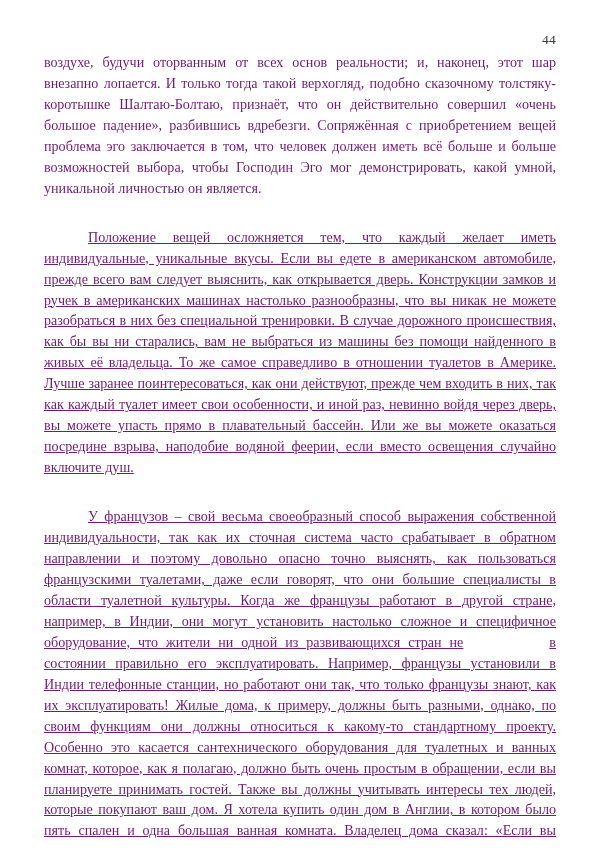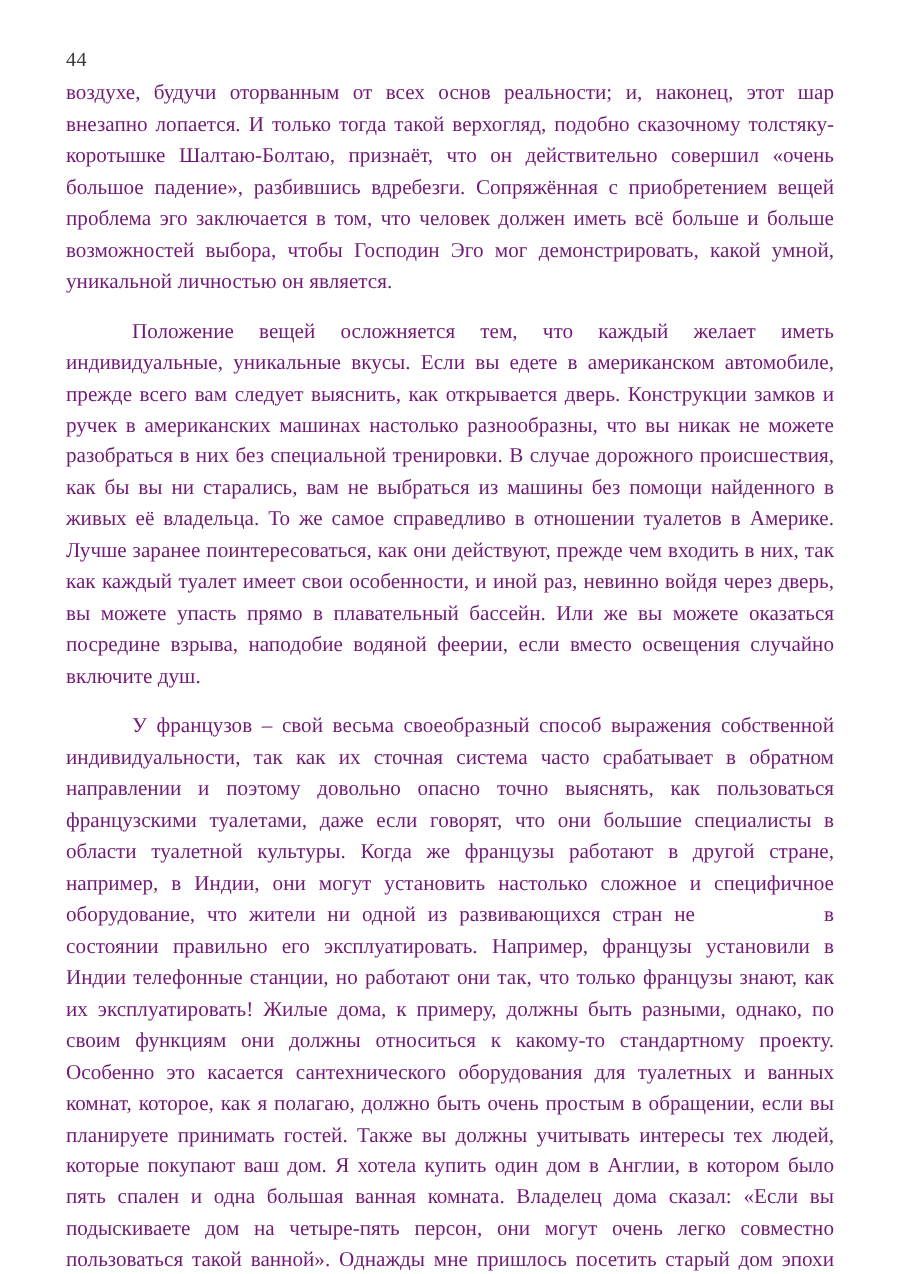--- a/index.html
+++ b/index.html
@@ -23,21 +23,21 @@
   
   .folio-bar {
     position: absolute;
     left: 44px;
     right: 44px;
     top: 31px;
     height: 18px;
   }
   .folio {
     display: block;
-    text-align: left;
+    text-align: right;
     font-size: 13.5px;
     line-height: 18px;
     color: #3a3a3a;
     letter-spacing: 0.3px;
   }
 
   
   .text-column {
     position: absolute;
     left: 44px;
@@ -57,21 +57,22 @@
     word-spacing: 0.1px;
   }
 
   
   .para.indent {
     text-indent: 44px;
   }
 
   
   .para + .para {
-    margin-top: 12px;
+    margin-top: 28px;
+    text-decoration: underline;
   }
 
   
   .justify-gap {
     display: inline-block;
     width: 86px;
   }
 </style>
 </head>
 <body>

